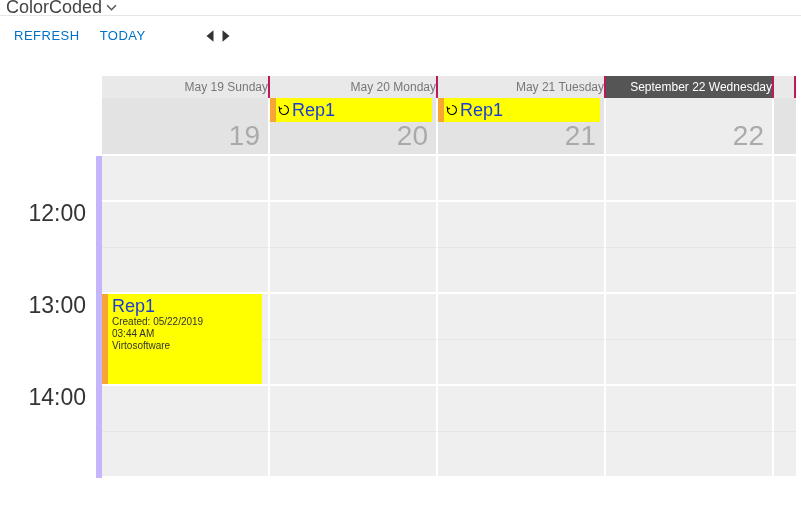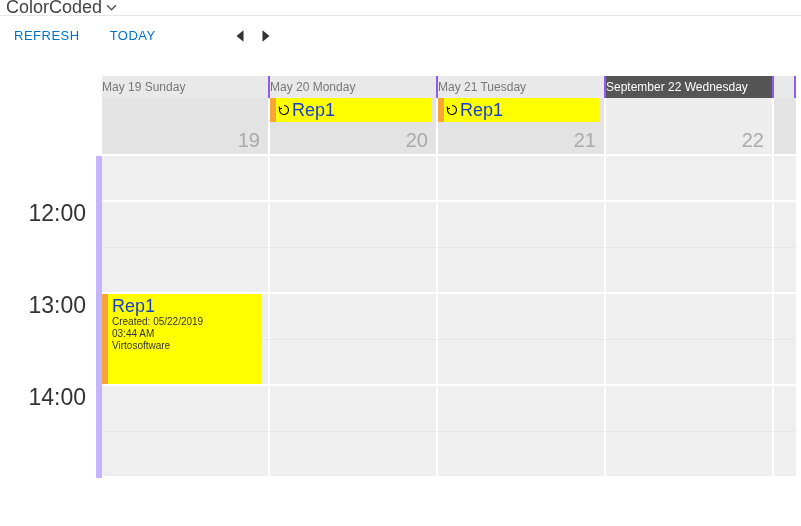--- a/index.html
+++ b/index.html
@@ -25,21 +25,21 @@
     color: #444;
   }
   .titlebar .chev { margin-left: 4px; display:inline-flex; }
 
   
   .toolbar {
     display: flex;
     align-items: center;
     height: 40px;
     padding: 0 14px;
-    gap: 30px;
+    gap: 20px;
     border-bottom: 1px solid #fff;
     font-size: 13px;
   }
   .toolbar .link {
     color: #0072c6;
     cursor: pointer;
     letter-spacing: 0.5px;
   }
   .navarrow { display:inline-flex; align-items:center; }
   .daterange {
@@ -59,25 +59,25 @@
   .grid {
     display: grid;
     grid-template-columns: 102px repeat(4, 168px) 22px;
     position: relative;
   }
 
   
   .dayhdr {
     background: #e9e9e9;
     color: #777;
-    text-align: left;
+    text-align: right;
     height: 22px;
     line-height: 22px;
     font-size: 12px;
-    border-right: 2px solid #8b5cf6;
+    border-right: 2px solid #be185d;
   }
   .dayhdr.today {
     background: #555;
     color: #fff;
   }
 
   
   .alldaycell {
     position: relative;
     height: 58px;
@@ -85,21 +85,21 @@
     border-right: 2px solid #fff;
     border-bottom: 2px solid #fff;
   }
   .alldaycell.today {
     background: #ededed;
   }
   .daynum {
     position: absolute;
     right: 8px;
     bottom: 2px;
-    font-size: 20px;
+    font-size: 28px;
     font-weight: 300;
     color: #aaa;
   }
   .allday-event {
     position: absolute;
     left: 0; top: 0;
     height: 24px;
     width: 162px;
     background: #ffff00;
     border-left: 6px solid #f7a636;

